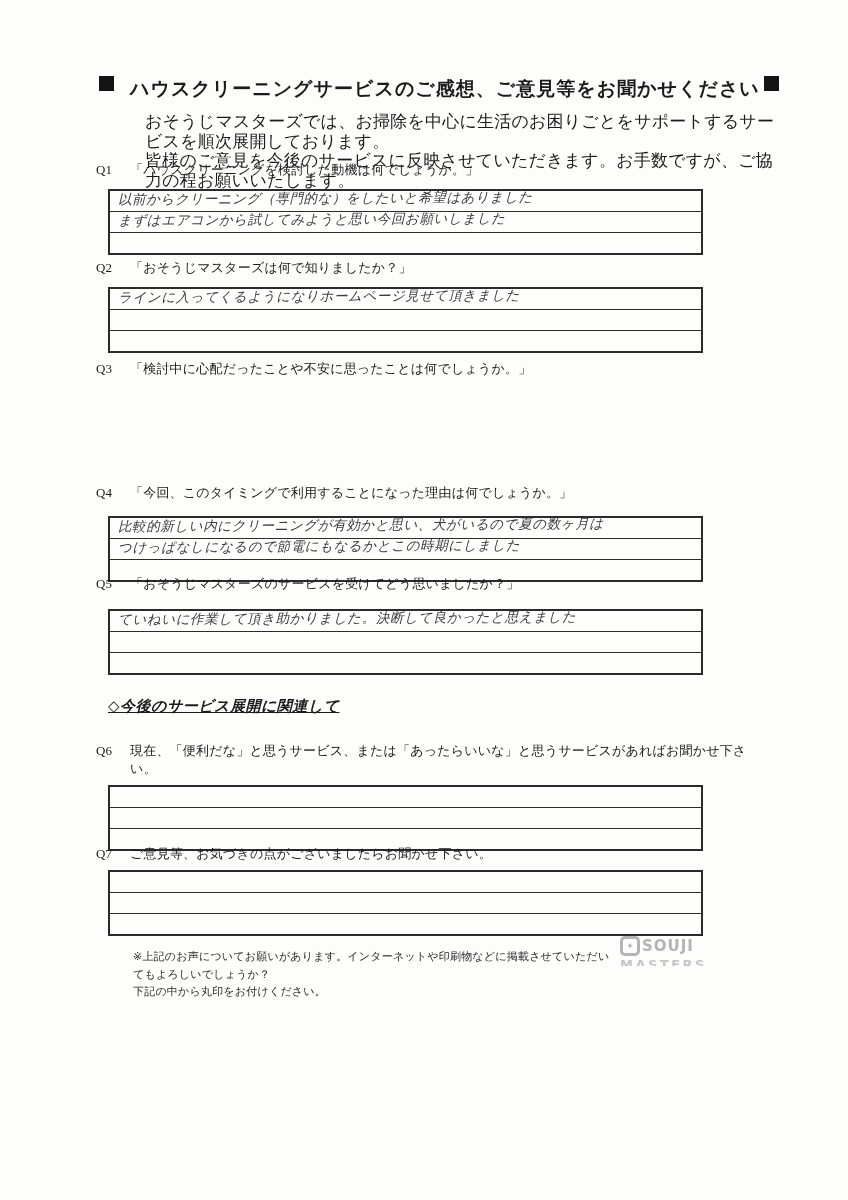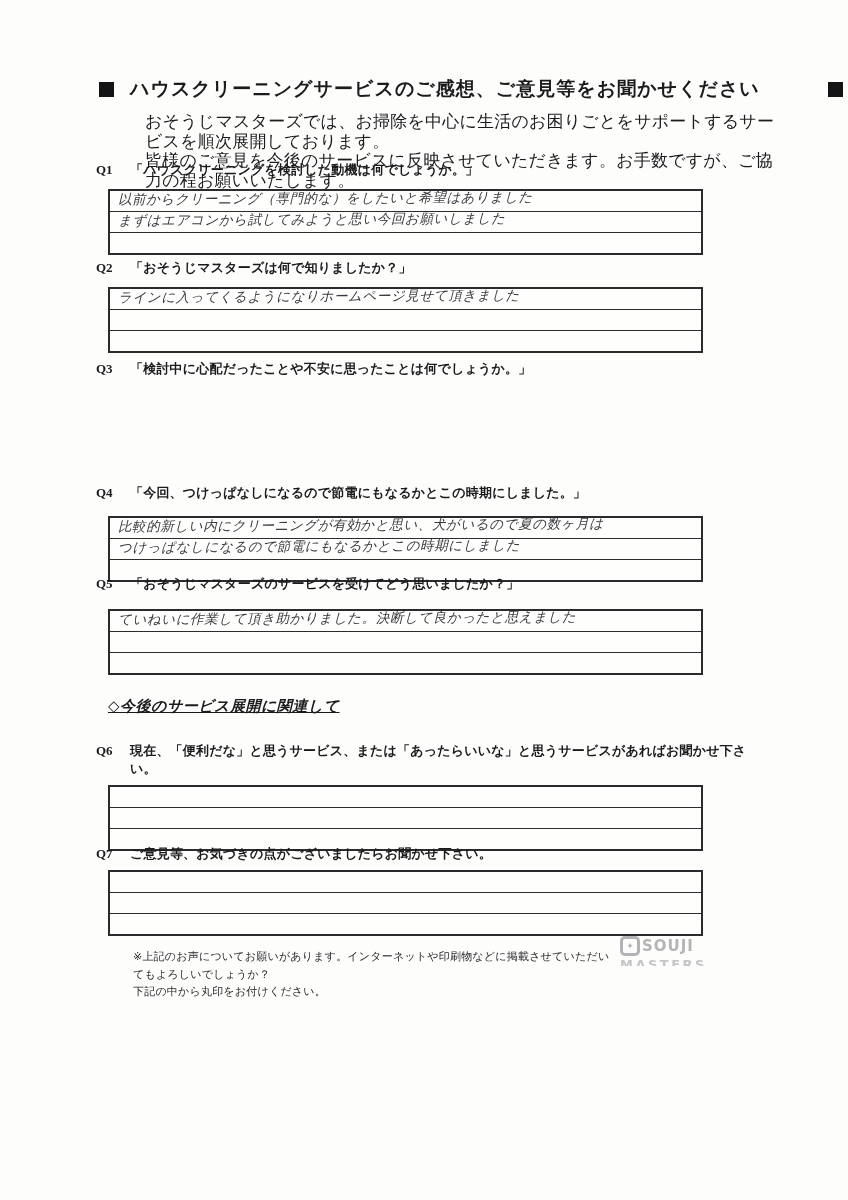--- a/index.html
+++ b/index.html
@@ -4,37 +4,37 @@
 <style>
   html,body { margin:0; padding:0; background:#ffffff; }
   .page {
     position:relative; width:848px; height:1200px;
     background:#fdfdfc; overflow:hidden;
     font-family:"Liberation Serif","DejaVu Serif",serif;
     color:#1b1b1d;
   }
   
   .title-row {
-    position:absolute; top:76px; left:99px; width:744px;
-    display:flex; align-items:center;
+    position:absolute; top:76px; left:99px; width:680px;
+    display:flex; align-items:flex-start;
   }
   .sq { width:15px; height:15px; background:#141416; flex:none; }
   .page-title {
     margin:0 0 0 16px; font-size:19px; font-weight:bold;
     letter-spacing:1px; white-space:nowrap;
   }
   .title-row .sq-right { margin-left:auto; }
   .intro {
     position:absolute; top:112px; left:145px; width:640px;
     font-size:17px; line-height:19.5px; letter-spacing:0.2px;
   }
   .intro p { margin:0; }
   
   .question { position:absolute; left:96px; width:660px; }
-  .q-row { display:flex; font-size:13px; line-height:18px;font-weight:bold; }
+  .q-row { display:flex; font-size:13px; line-height:18px; }
   .q-id { width:34px; flex:none; }
   .q-label { letter-spacing:0.2px; }
   .answer-box {
     margin-left:12px; margin-top:10px; width:595px;
     border:2px solid #2b2b2d; background:#fefefd;
     box-sizing:border-box;
   }
   .answer-row {
     height:20px; line-height:20px; padding:0 8px;
     border-bottom:1.5px solid #2b2b2d; overflow:visible;
@@ -122,21 +122,21 @@
   <section class="question" style="top:360px">
     <div class="q-row">
       <span class="q-id">Q3</span>
       <span class="q-label">「検討中に心配だったことや不安に思ったことは何でしょうか。」</span>
     </div>
   </section>
 
   <section class="question" style="top:484px">
     <div class="q-row">
       <span class="q-id">Q4</span>
-      <span class="q-label">「今回、つけっぱなしになるので節電にもなるかとこの時期にしました。」</span>
+      <span class="q-label">「今回、このタイミングで利用することになった理由は何でしょうか。」</span>
     </div>
     <div class="answer-box" style="margin-top:14px">
       <div class="answer-row"><span class="handwriting">比較的新しい内にクリーニングが有効かと思い、犬がいるので夏の数ヶ月は</span></div>
       <div class="answer-row"><span class="handwriting">つけっぱなしになるので節電にもなるかとこの時期にしました</span></div>
       <div class="answer-row"><span class="handwriting"></span></div>
     </div>
   </section>
 
   <section class="question" style="top:575px">
     <div class="q-row">

